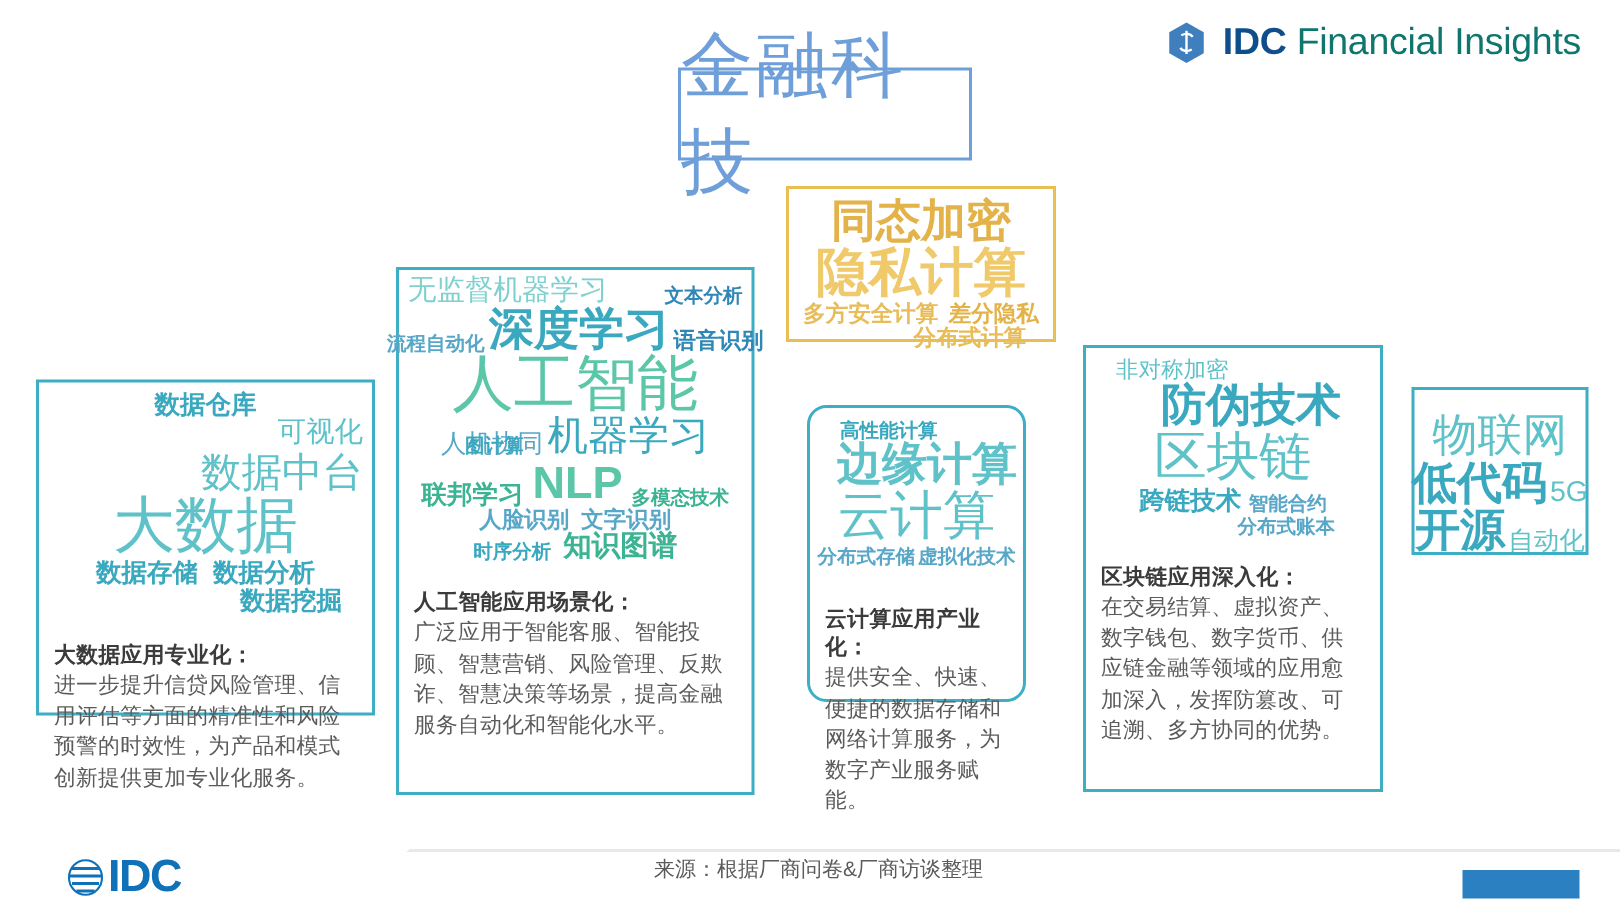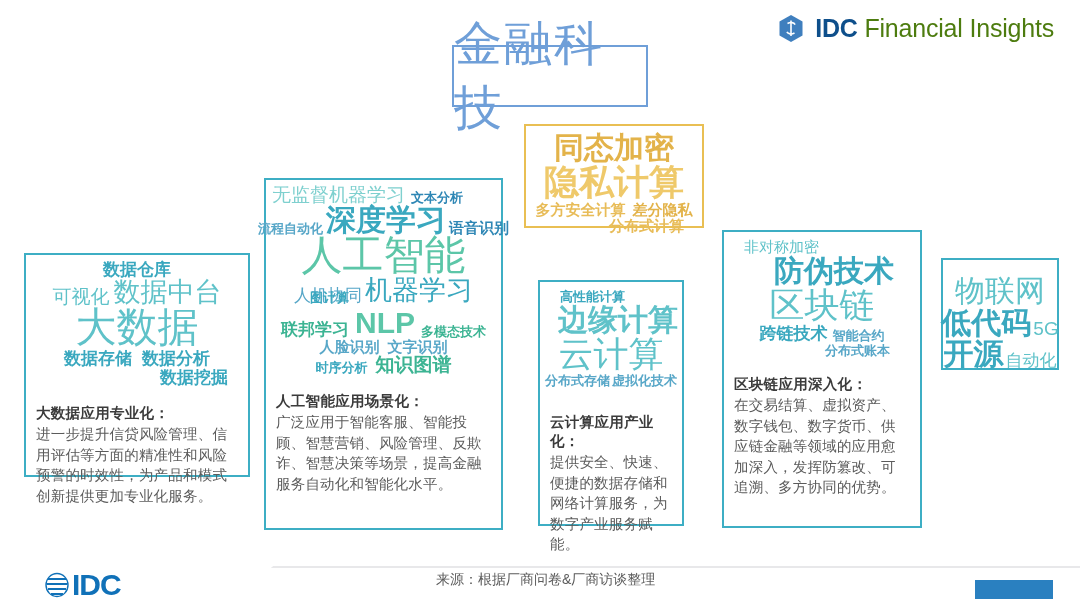--- a/index.html
+++ b/index.html
@@ -17,21 +17,21 @@
     display:flex; align-items:center; gap:11px;
   }
   #brand-mark {
     width:26px; height:29px; flex:none;
     display:flex; align-items:center; justify-content:center;
   }
   #brand-text {
     font-size:25px; letter-spacing:-0.2px; white-space:nowrap;
   }
   #brand-text .b1 { font-weight:bold; color:#0e4f8b; }
-  #brand-text .b2 { font-weight:normal; color:#4d7c0f; }
+  #brand-text .b2 { font-weight:normal; color:#0f766e; }
 
   
   #title-box {
     position:absolute; left:452px; top:45px; width:196px; height:62px;
     border:2px solid #6f9fd8;
     display:flex; align-items:center; justify-content:center;
   }
   #title-text {
     font-size:48px; color:#6f9fd8; letter-spacing:2px;
     font-family:"DejaVu Sans","Liberation Sans",sans-serif;
@@ -141,40 +141,40 @@
       <span class="cw t14 bold c-gold3">多方安全计算</span>
       <span class="cw t14 bold c-gold1">差分隐私</span>
     </div>
     <div class="cw t14 bold c-gold3" style="text-align:right; padding-right:12px; margin-top:1px;">分布式计算</div>
   </div>
 </div>
 
 <div class="card" style="left:24px; top:253px; width:226px; height:224px;">
   <div class="cloudwrap" style="padding-top:6px;">
     <div class="cw t16 bold c-teal2">数据仓库</div>
-    <div style="display:flex; justify-content:center; align-items:flex-end; gap:4px; margin-top:1px;">
+    <div style="display:flex; justify-content:center; align-items:flex-end; gap:4px; margin-top:1px;flex-direction:column;">
       <span class="cw t18 c-teal1">可视化</span>
       <span class="cw t26 c-teal1">数据中台</span>
     </div>
     <div class="cw t40 c-teal1" style="margin-top:1px;">大数据</div>
     <div style="display:flex; justify-content:center; align-items:flex-end; gap:10px; margin-top:2px;">
       <span class="cw t16 bold c-teal2">数据存储</span>
       <span class="cw t16 bold c-teal2">数据分析</span>
     </div>
     <div class="cw t16 bold c-teal2" style="text-align:right; padding-right:14px; margin-top:2px;">数据挖掘</div>
   </div>
   <div class="body-block" style="margin-top:18px;">
     <div class="body-head">大数据应用专业化：</div>
     <div class="body-text">进一步提升信贷风险管理、信用评估等方面的精准性和风险预警的时效性，为产品和模式创新提供更加专业化服务。</div>
   </div>
 </div>
 
 <div class="card" style="left:264px; top:178px; width:239px; height:352px;">
   <div class="cloudwrap" style="padding-top:5px;">
-    <div style="display:flex; justify-content:flex-start; align-items:flex-end; gap:6px;">
+    <div style="display:flex; justify-content:space-between; align-items:flex-end; gap:6px;font-family:Liberation Mono, monospace;">
       <span class="cw t18 c-teal3">无监督机器学习</span>
       <span class="cw t12 bold c-blue2">文本分析</span>
     </div>
     <div style="display:flex; justify-content:center; align-items:flex-end; gap:3px; margin-top:1px;">
       <span class="cw t12 bold c-blue1">流程自动化</span>
       <span class="cw t22 bold c-teal2">深度学习</span>
       <span class="cw t14 bold c-blue2">语音识别</span>
     </div>
     <div style="display:flex; justify-content:center; align-items:center; gap:0px; margin-top:0px;">
       <span class="cw t40 c-green1">人工智能</span>
@@ -199,21 +199,21 @@
       <span class="cw t12 bold c-teal2">时序分析</span>
       <span class="cw t18 bold c-green2">知识图谱</span>
     </div>
   </div>
   <div class="body-block" style="margin-top:18px;">
     <div class="body-head">人工智能应用场景化：</div>
     <div class="body-text">广泛应用于智能客服、智能投顾、智慧营销、风险管理、反欺诈、智慧决策等场景，提高金融服务自动化和智能化水平。</div>
   </div>
 </div>
 
-<div class="card" style="left:538px; top:280px; width:146px; height:246px;">
+<div class="card" style="left:538px; top:270px; width:146px; height:198px;border-radius:13px;">
   <div class="cloudwrap" style="padding-top:8px;">
     <div class="cw t12 bold c-teal2" style="text-align:left; padding-left:14px;">高性能计算</div>
     <div class="cw t22 bold c-teal1" style="margin-top:2px; padding-left:12px;">边缘计算</div>
     <div class="cw t34 c-teal1" style="margin-top:1px;">云计算</div>
     <div style="display:flex; justify-content:center; align-items:flex-end; gap:2px; margin-top:3px;text-align:right;">
       <span class="cw t12 bold c-blue1">分布式存储</span>
       <span class="cw t12 bold c-blue1">虚拟化技术</span>
     </div>
   </div>
   <div class="body-block" style="margin-top:26px;">

